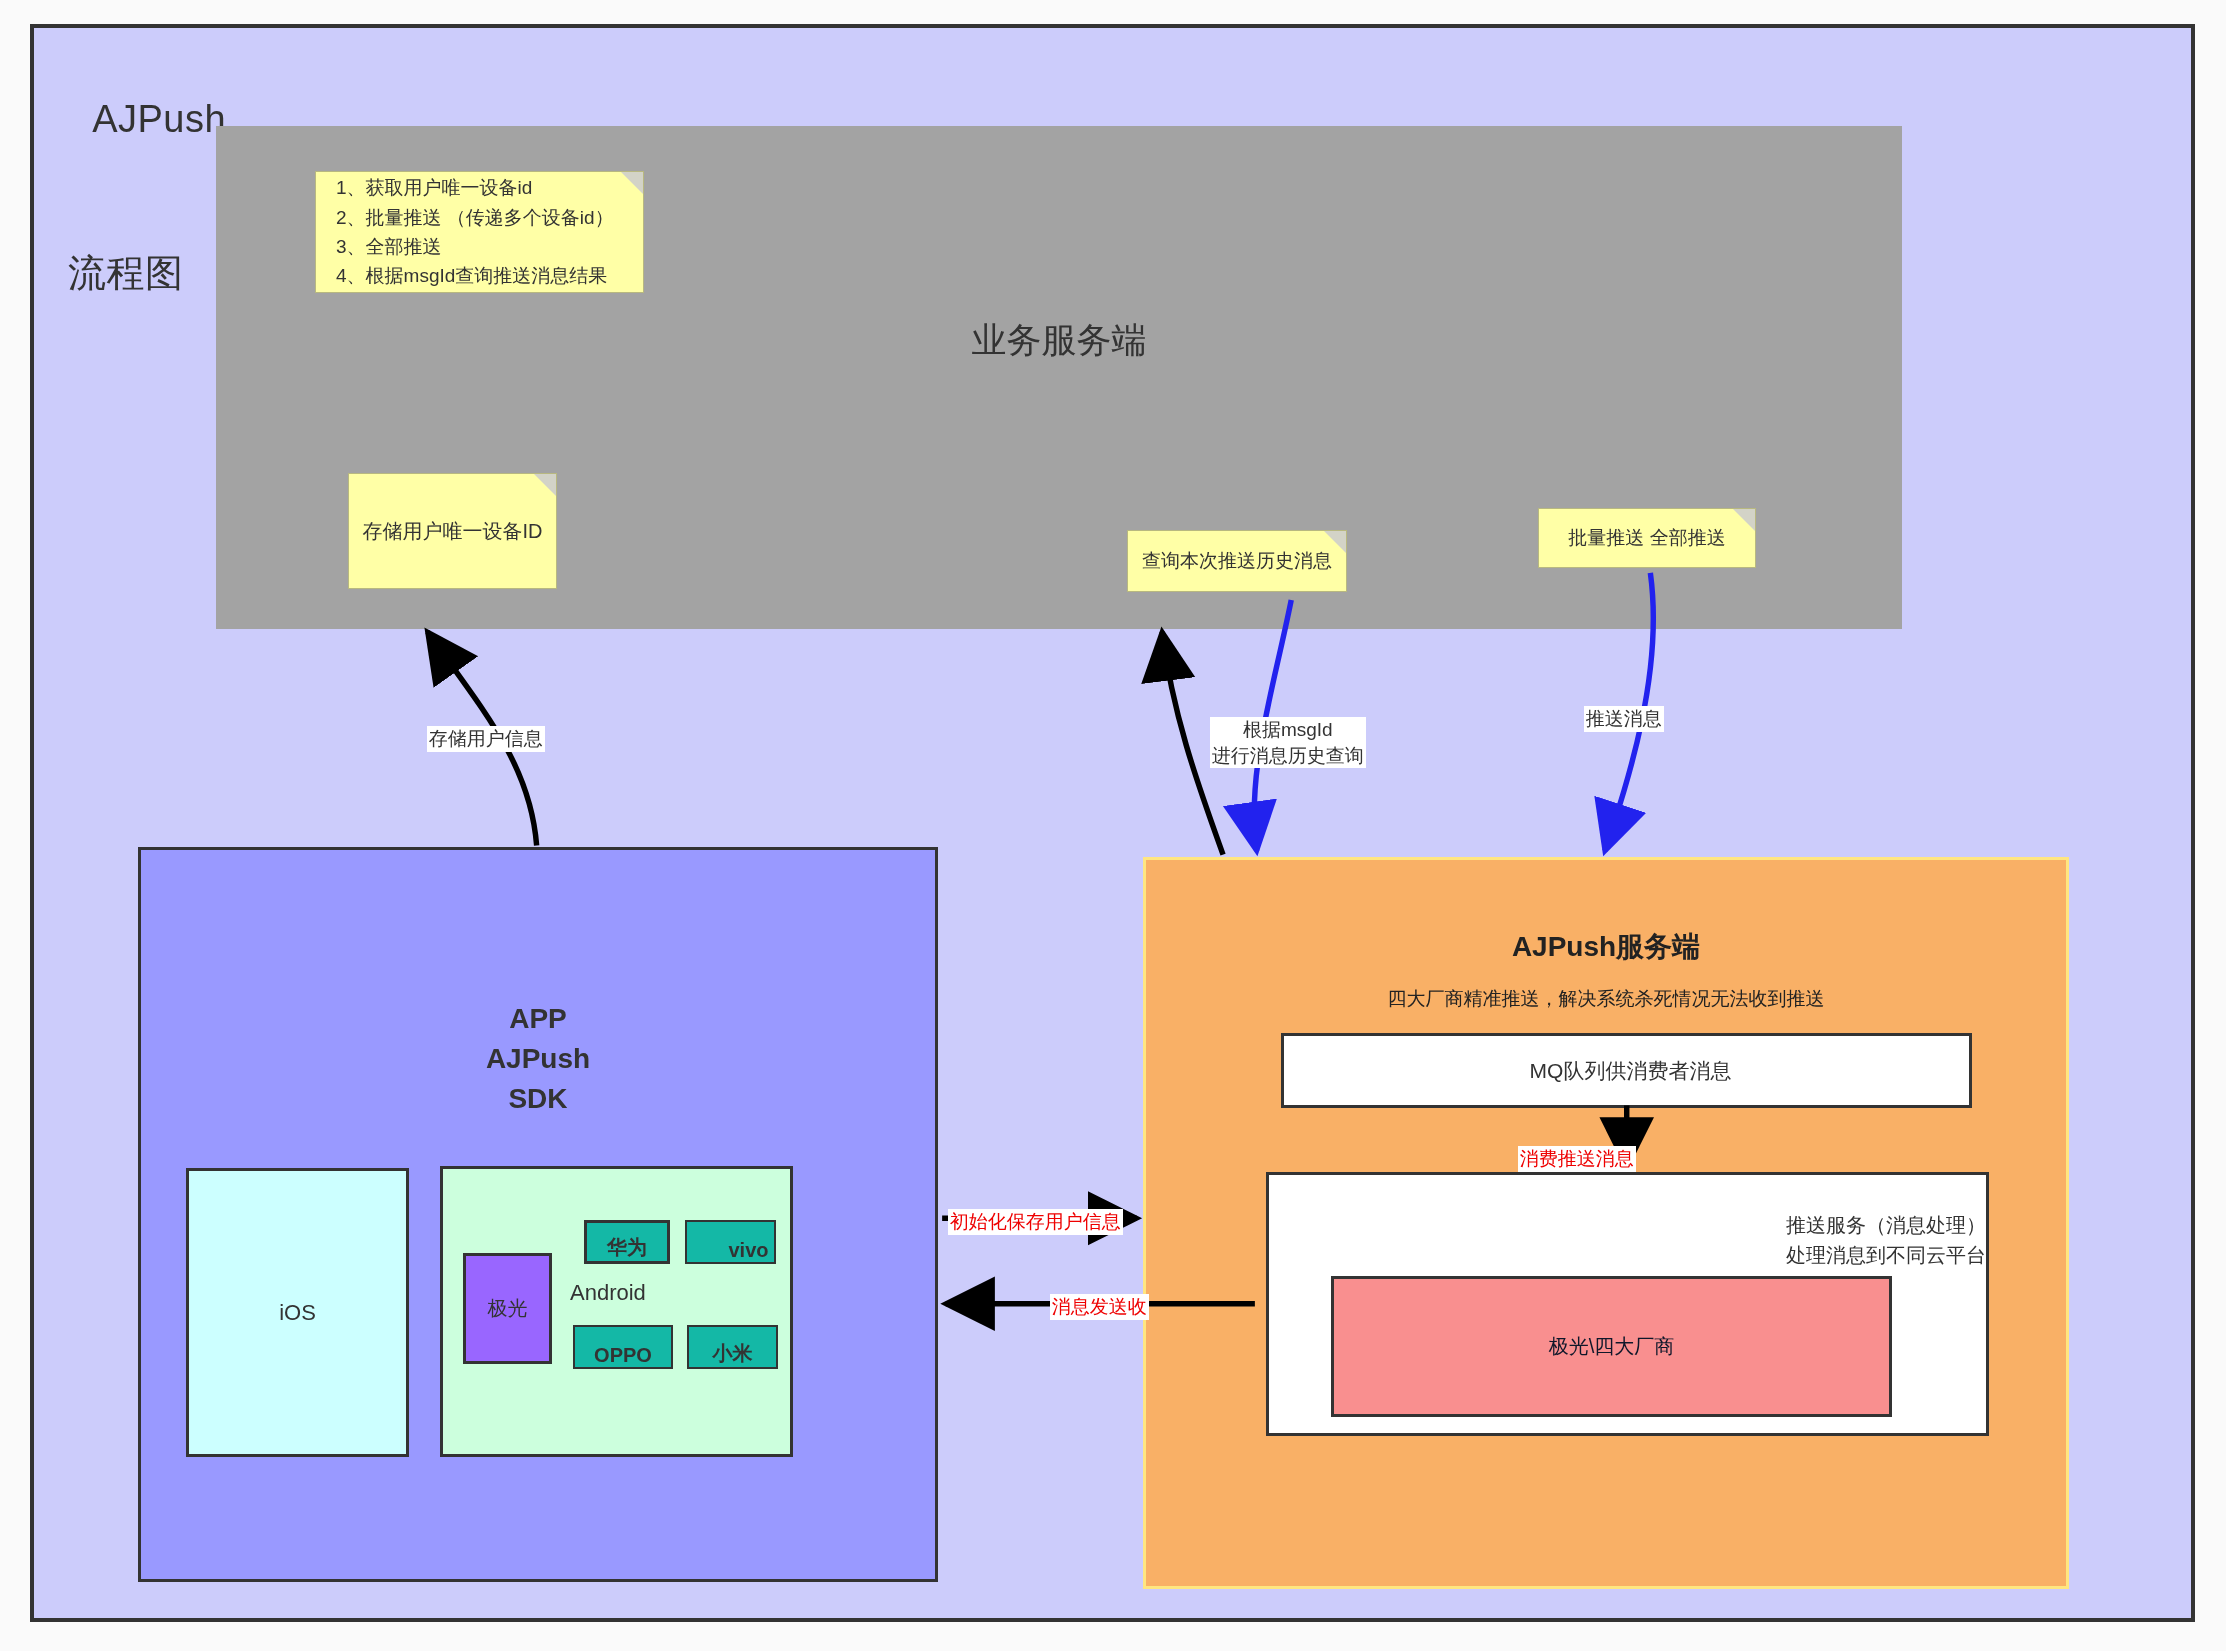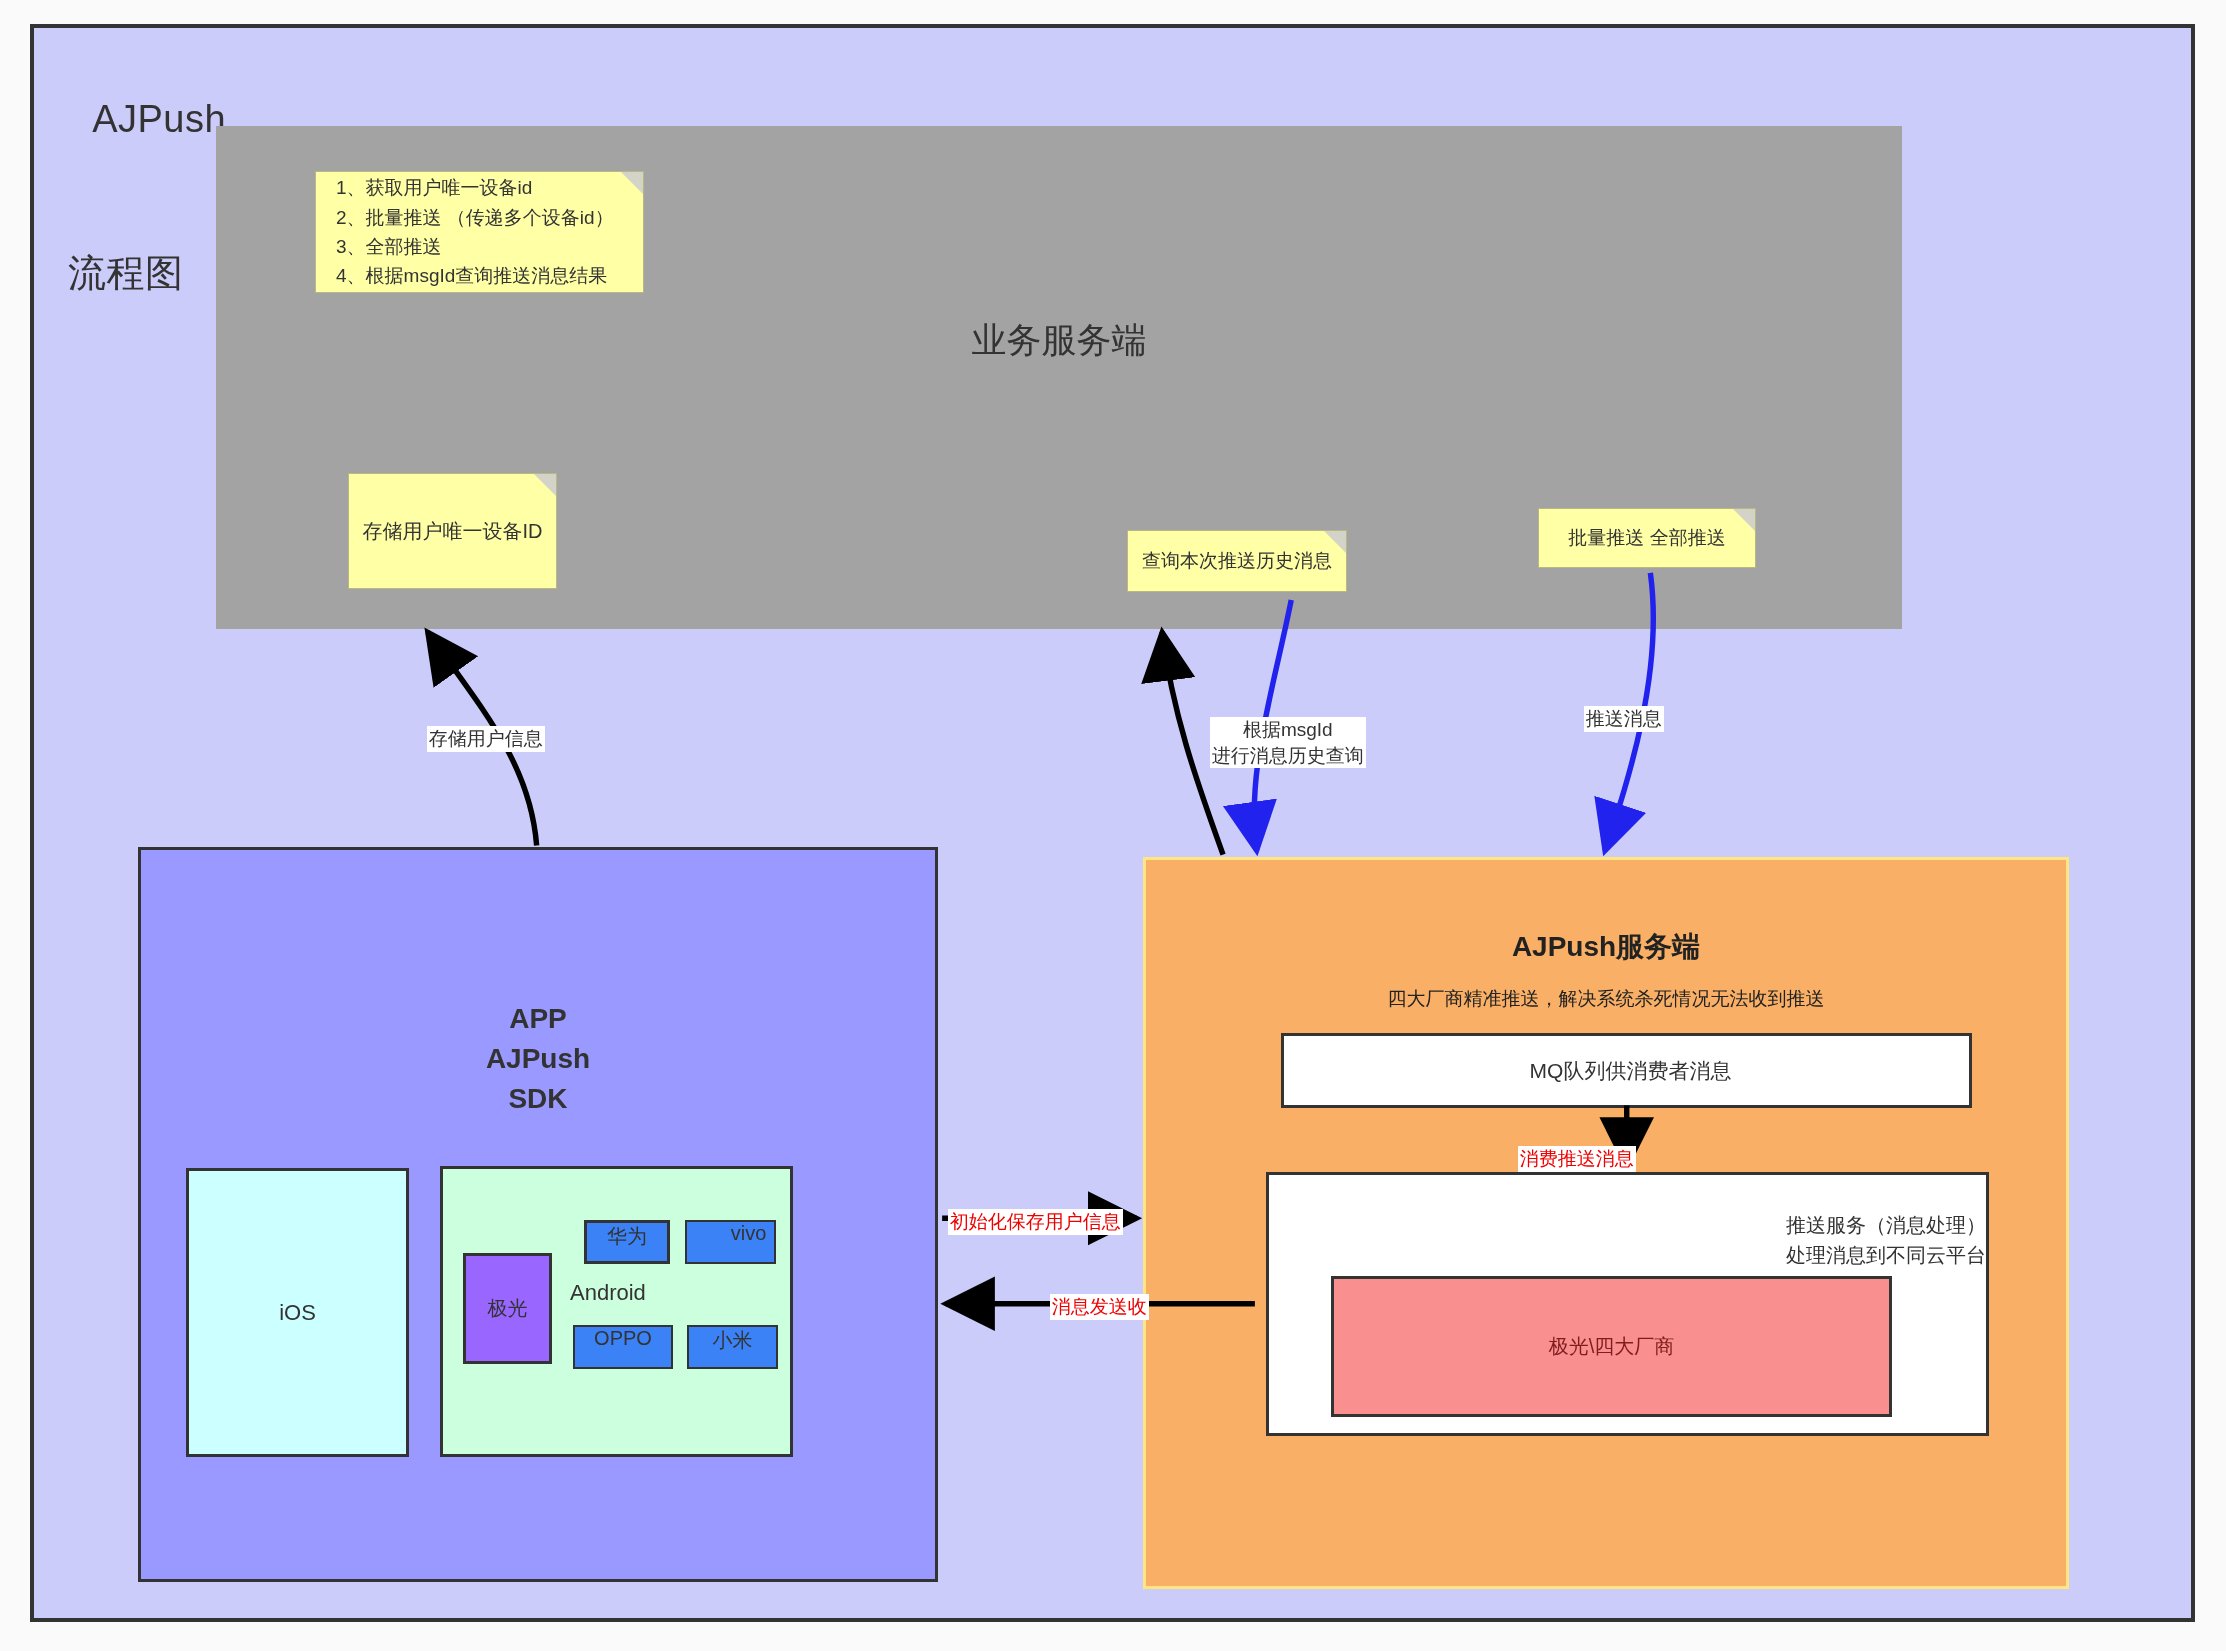--- a/index.html
+++ b/index.html
@@ -181,28 +181,29 @@
     border: 3.6px solid #333333;
     box-sizing: border-box;
     display: flex;
     align-items: center;
     justify-content: center;
     font-size: 20px;
     color: #333333;
   }
   .vendor {
     position: absolute;
-    background: #3b82f6;
+    background: #14b8a6;
     border: 2.7px solid #333333;
     box-sizing: border-box;
     display: flex;
-    align-items: flex-start;
+    align-items: flex-end;
     justify-content: center;
     font-size: 20px;
     color: #333333;
+    font-weight: bold;
   }
   .vendor.v-hw   { left: 141px; top: 51px;  width: 86px;  height: 44px; border-width: 3.6px; }
   .vendor.v-vivo { left: 242px; top: 51px;  width: 91px; height: 44px; padding-left: 36px; }
   .vendor.v-oppo { left: 130px; top: 156px; width: 100px; height: 44px; }
   .vendor.v-mi   { left: 244px; top: 156px; width: 91px; height: 44px; }
 
   
   .ajpush-server {
     position: absolute;
     left: 1143px;
@@ -276,21 +277,21 @@
     top: 101px;
     width: 561px;
     height: 141px;
     background: #f98f8f;
     border: 3.6px solid #333333;
     box-sizing: border-box;
     display: flex;
     align-items: center;
     justify-content: center;
     font-size: 20px;
-    color: #7f1d1d;
+    color: #0f172a;
   }
 
   
   .edge-label {
     position: absolute;
     background: #ffffff;
     color: #333333;
     font-size: 19px;
     line-height: 1.35;
     white-space: pre-line;

